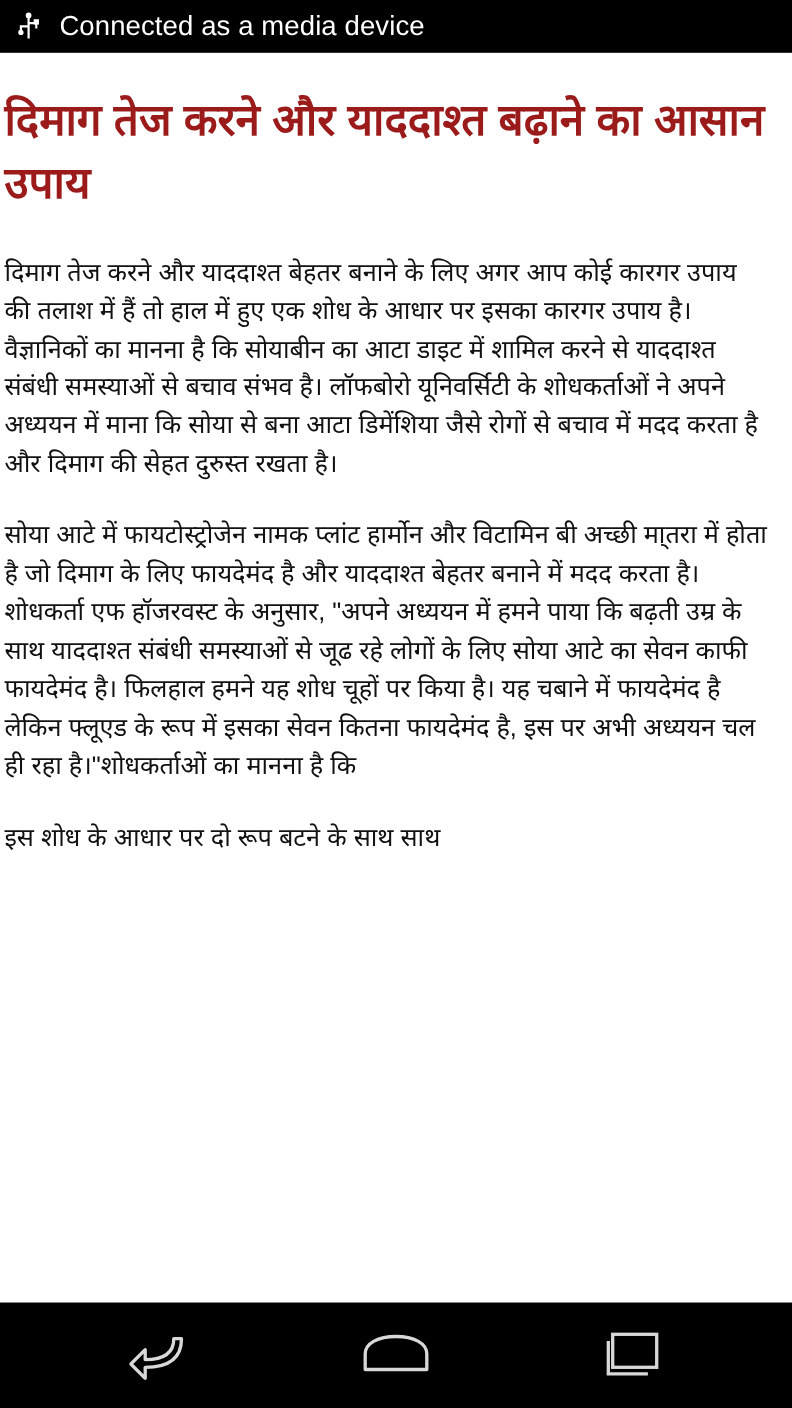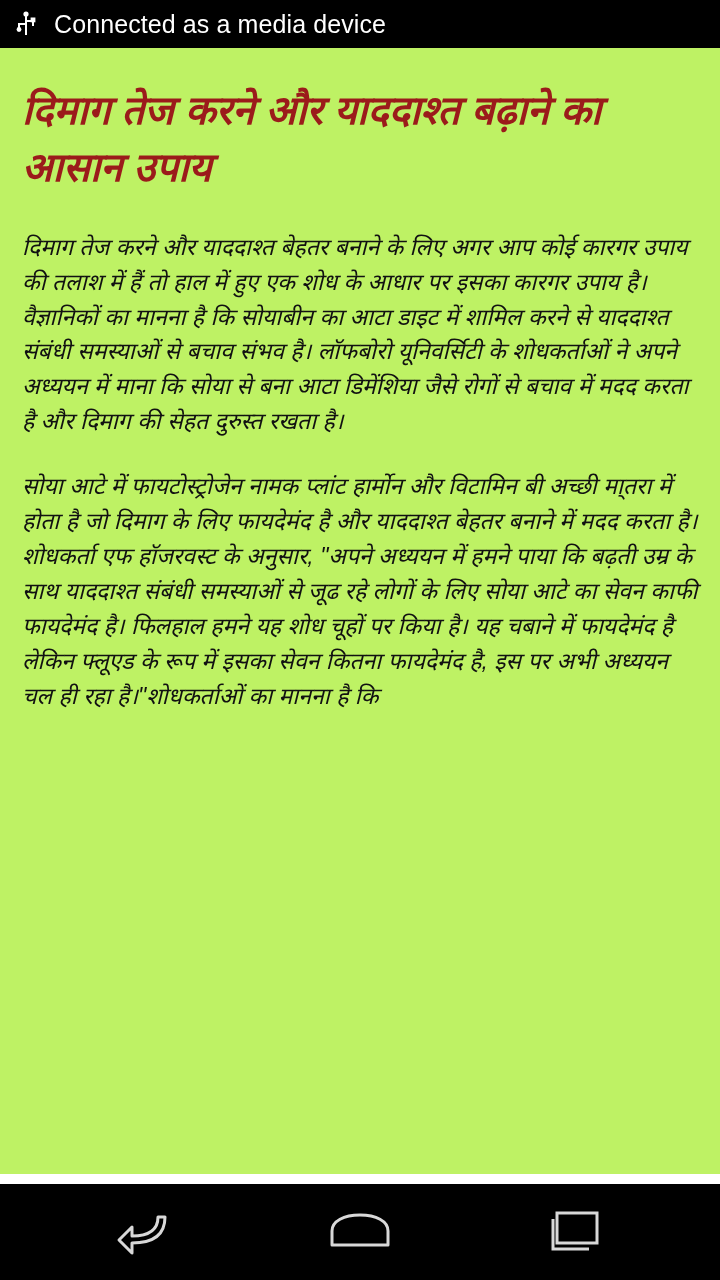--- a/index.html
+++ b/index.html
@@ -35,25 +35,24 @@
   .status-text {
     font-size:25px;
     color:#ffffff;
     letter-spacing:0.1px;
     line-height:1;
   }
 
   
   .content {
     flex:1 1 auto;
-    background:#bef264;
-    padding:34px 22px 0 22px;
+    background:#ffffff;
+    padding:34px 22px 0 4px;
     overflow:hidden;
     position:relative;
-    font-style:italic;
   }
   .article-title {
     color:#9b1b1b;
     font-size:40px;
     font-weight:bold;
     line-height:1.42;
     margin-bottom:34px;
   }
   .article-para {
     color:#111111;
@@ -102,20 +101,21 @@
         <rect x="16.6" y="6.5" width="4.8" height="4.8" fill="#ffffff"></rect>
       </svg>
     </span>
     <span class="status-text">Connected as a media device</span>
   </div>
 
   <div class="content">
     <div class="article-title">दिमाग तेज करने और याददाश्त बढ़ाने का आसान उपाय</div>
     <div class="article-para">दिमाग तेज करने और याददाश्त बेहतर बनाने के लिए अगर आप कोई कारगर उपाय की तलाश में हैं तो हाल में हुए एक शोध के आधार पर इसका कारगर उपाय है। वैज्ञानिकों का मानना है कि सोयाबीन का आटा डाइट में शामिल करने से याददाश्त संबंधी समस्याओं से बचाव संभव है। लॉफबोरो यूनिवर्सिटी के शोधकर्ताओं ने अपने अध्ययन में माना कि सोया से बना आटा डिमेंशिया जैसे रोगों से बचाव में मदद करता है और दिमाग की सेहत दुरुस्त रखता है।</div>
     <div class="article-para">सोया आटे में फायटोस्ट्रोजेन नामक प्लांट हार्मोन और विटामिन बी अच्छी मा्तरा में होता है जो दिमाग के लिए फायदेमंद है और याददाश्त बेहतर बनाने में मदद करता है। शोधकर्ता एफ हॉजरवस्ट के अनुसार, "अपने अध्ययन में हमने पाया कि बढ़ती उम्र के साथ याददाश्त संबंधी समस्याओं से जूढ रहे लोगों के लिए सोया आटे का सेवन काफी फायदेमंद है। फिलहाल हमने यह शोध चूहों पर किया है। यह चबाने में फायदेमंद है लेकिन फ्लूएड के रूप में इसका सेवन कितना फायदेमंद है, इस पर अभी अध्ययन चल ही रहा है।"शोधकर्ताओं का मानना है कि</div>
+    <div class="article-para">इस शोध के आधार पर दो रूप बटने के साथ साथ</div>
     <div class="fade-cut"></div>
   </div>
 
   <div class="nav-bar">
     <div class="nav-btn">
       <span>
         <svg width="62" height="46" viewBox="0 0 62 46">
           <path d="M49 8 C49 28, 34 34, 16 34 L16 44 L3 31 L16 18 L16 27 C30 27, 42 23, 42 8 Z" fill="none" stroke="#d8d8d8" stroke-width="3" stroke-linejoin="round"></path>
         </svg>
       </span>

